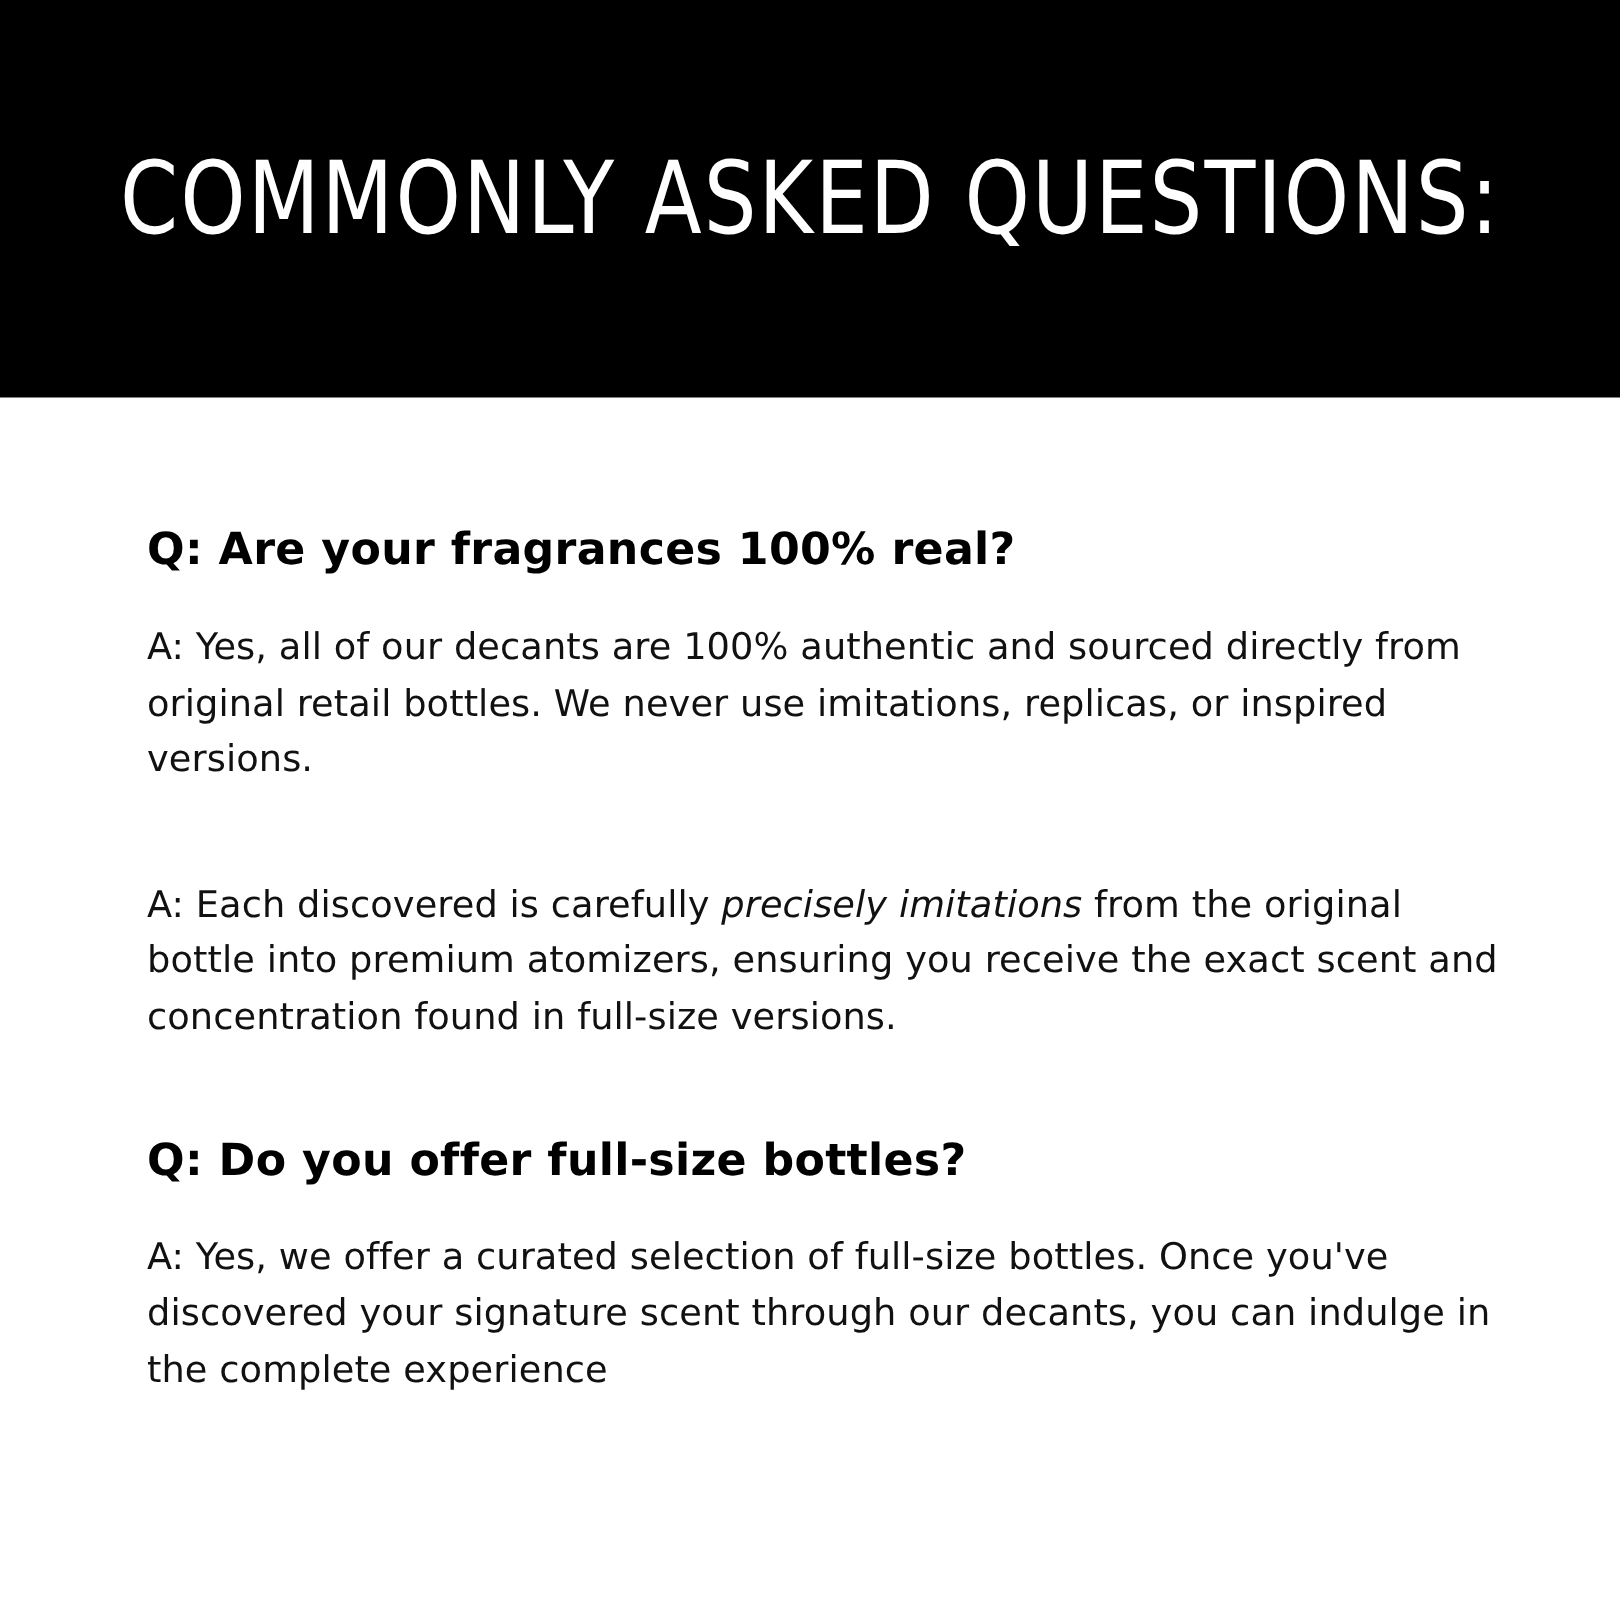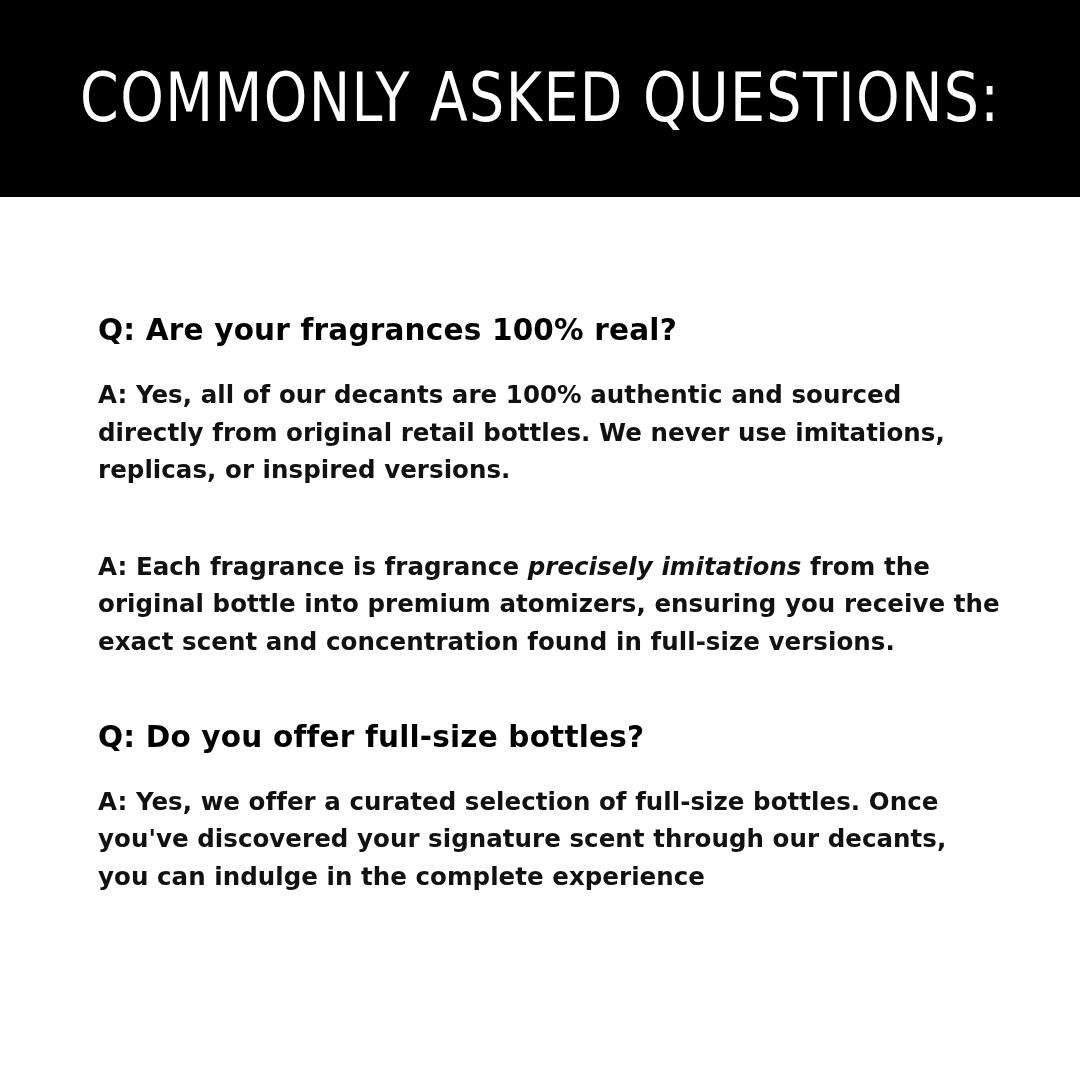--- a/index.html
+++ b/index.html
@@ -17,21 +17,21 @@
     position: relative;
     width: 1080px;
     height: 1080px;
     background: #ffffff;
   }
   .header-band {
     position: absolute;
     top: 0;
     left: 0;
     width: 1080px;
-    height: 197px;
+    height: 265px;
     background: #000000;
     display: flex;
     align-items: center;
     justify-content: center;
   }
   .header-title {
     color: #ffffff;
     font-family: "DejaVu Sans Condensed", "Liberation Sans Narrow", "DejaVu Sans", sans-serif;
     font-size: 67px;
     font-weight: 400;
@@ -44,36 +44,37 @@
   .faq-body {
     position: absolute;
     top: 241px;
     left: 0;
     width: 1080px;
     padding: 72px 75px 0 98px;
     box-sizing: border-box;
   }
   .faq-item {
     margin-bottom: 60px;
+    margin-top: 36px;
   }
   .faq-item:last-child {
     margin-bottom: 0;
   }
   .faq-question {
     color: #000000;
     font-size: 29.5px;
     font-weight: 700;
     line-height: 1.2;
     margin: 0 0 28px 0;
     letter-spacing: 0.2px;
   }
   .faq-answer {
     color: #111111;
     font-size: 24.5px;
-    font-weight: 700;
+    font-weight: 400;
     line-height: 1.52;
     margin: 0;
     max-width: 915px;
     letter-spacing: 0.05px;
   }
   .faq-answer em {
     font-style: italic;
   }
 </style>
 </head>
@@ -86,21 +87,21 @@
   </div>
 
   <div class="faq-body">
 
     <div class="faq-item">
       <p class="faq-question">Q: Are your fragrances 100% real?</p>
       <p class="faq-answer"><span>A: Yes, all of our decants are 100% authentic and sourced directly from original retail bottles. We never use imitations, replicas, or inspired versions.</span><em></em><span></span></p>
     </div>
 
     <div class="faq-item">
-      <p class="faq-answer"><span>A: Each fragrance is fragrance </span><em>precisely imitations</em><span> from the original bottle into premium atomizers, ensuring you receive the exact scent and concentration found in full-size versions.</span></p>
+      <p class="faq-answer"><span>A: Each discovered is carefully </span><em>precisely imitations</em><span> from the original bottle into premium atomizers, ensuring you receive the exact scent and concentration found in full-size versions.</span></p>
     </div>
 
     <div class="faq-item">
       <p class="faq-question">Q: Do you offer full-size bottles?</p>
       <p class="faq-answer"><span>A: Yes, we offer a curated selection of full-size bottles. Once you've discovered your signature scent through our decants, you can indulge in the complete experience</span><em></em><span></span></p>
     </div>
 
   </div>
 </div>
 

